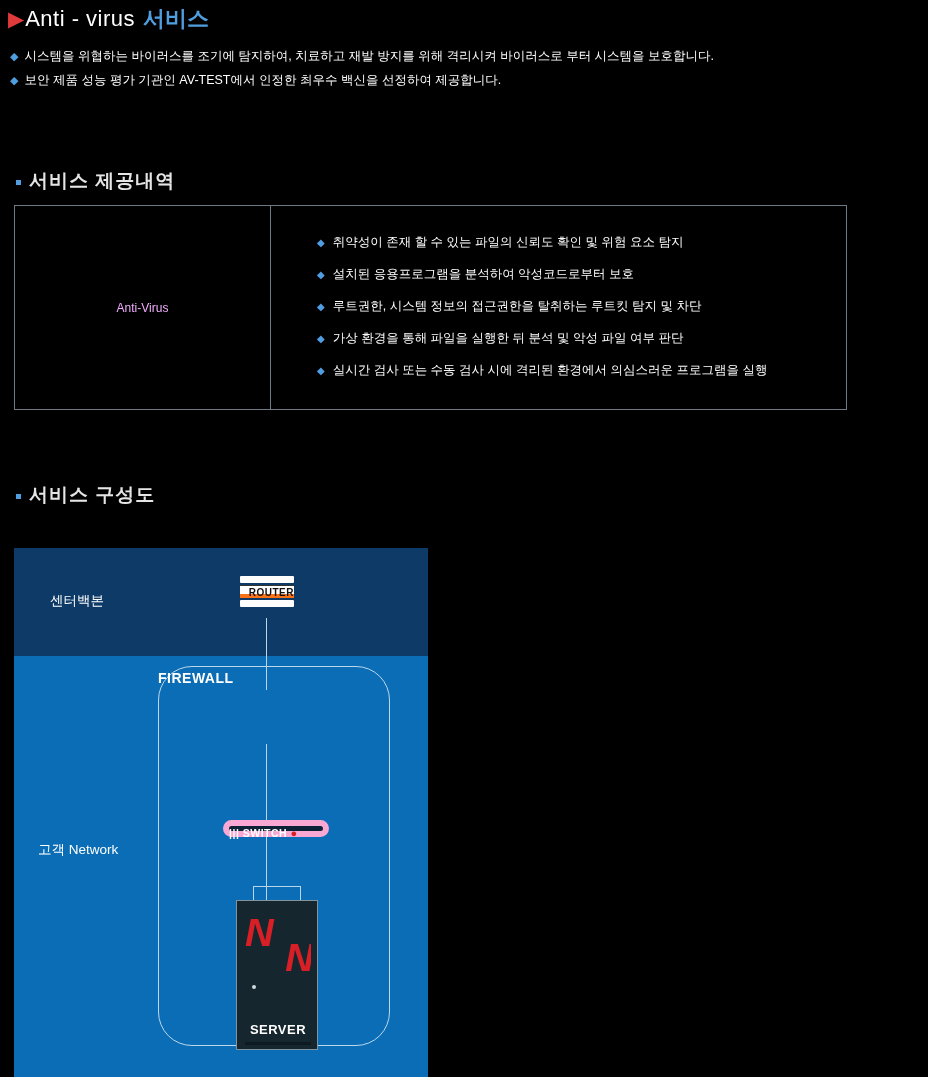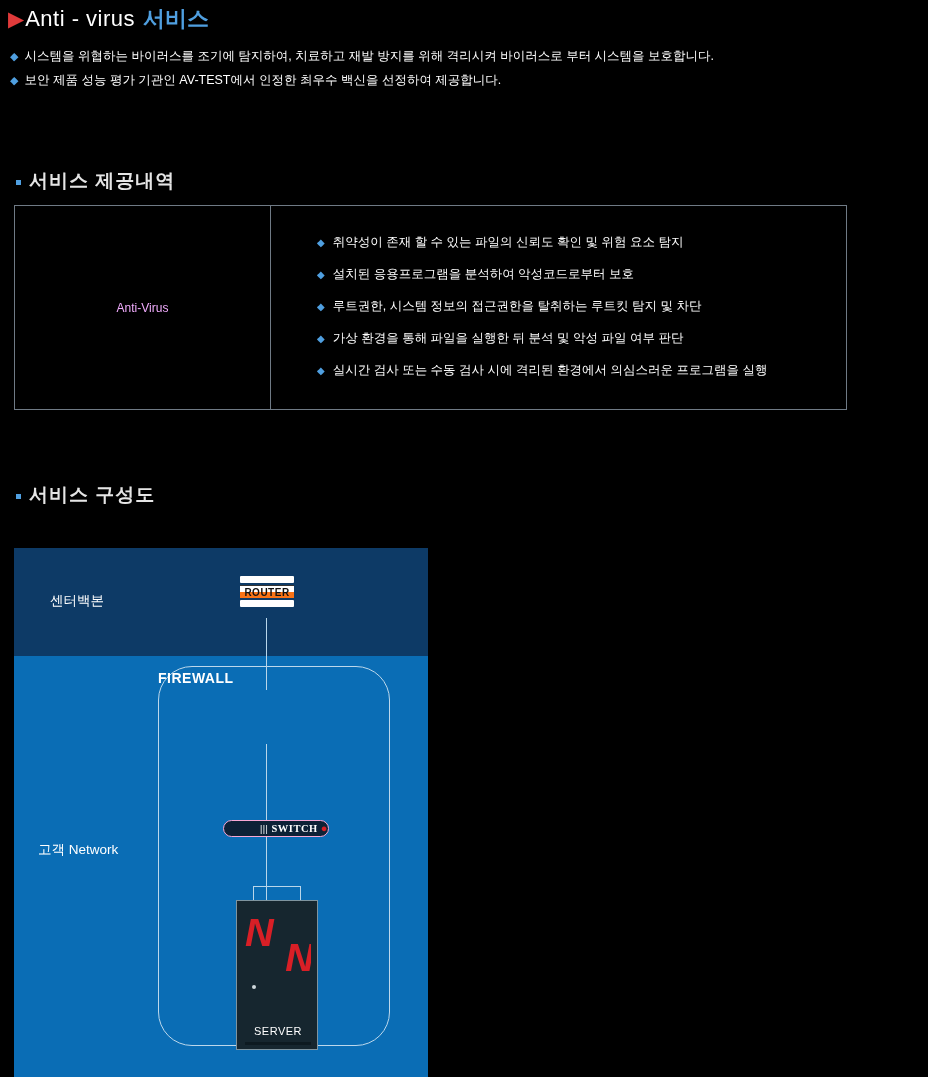--- a/index.html
+++ b/index.html
@@ -174,26 +174,26 @@
     background: #ffffff;
     margin-bottom: 2px;
     border-radius: 1px;
   }
   .router .rlabel {
     height: 13px;
     background: #ffffff;
     color: #111111;
     font-size: 10px;
     font-weight: bold;
-    text-align: center;
+    text-align: right;
     line-height: 13px;
     letter-spacing: 0.5px;
     margin-bottom: 2px;
     border-top: 1px solid #333;
-    border-bottom: 6px solid #f97316;
+    border-bottom: 4px solid #f97316;
   }
 
   
   .rounded-box {
     position: absolute;
     left: 144px;
     top: 118px;
     width: 232px;
     height: 380px;
     border: 1px solid #bcd8ec;
@@ -243,29 +243,28 @@
   }
 
   
   .switch {
     position: absolute;
     left: 209px;
     top: 272px;
     width: 106px;
     height: 17px;
     background: #0d2136;
-    border: 1px solid #f9a8d4;
+    border: 6px solid #f9a8d4;
     border-radius: 9px;
     color: #ffffff;
     font-size: 10.5px;
     font-weight: bold;
     line-height: 15px;
-    text-align: right;
+    text-align: left;
     letter-spacing: 0.5px;
-    font-family: Liberation Serif, serif;
   }
   .switch .led {
     color: #d81f26;
     font-size: 11px;
   }
 
   
   .srv-bracket {
     position: absolute;
     left: 239px;
@@ -308,22 +307,22 @@
     border-radius: 50%;
     background: #cfd8dc;
   }
   .server .srv-name {
     position: absolute;
     left: 0;
     bottom: 12px;
     width: 82px;
     text-align: center;
     color: #ffffff;
-    font-size: 11px;
-    font-weight: normal;
+    font-size: 13px;
+    font-weight: bold;
     letter-spacing: 0.5px;
   }
   .server .slot {
     position: absolute;
     left: 8px;
     bottom: 4px;
     width: 66px;
     height: 3px;
     background: #0d1a21;
   }

